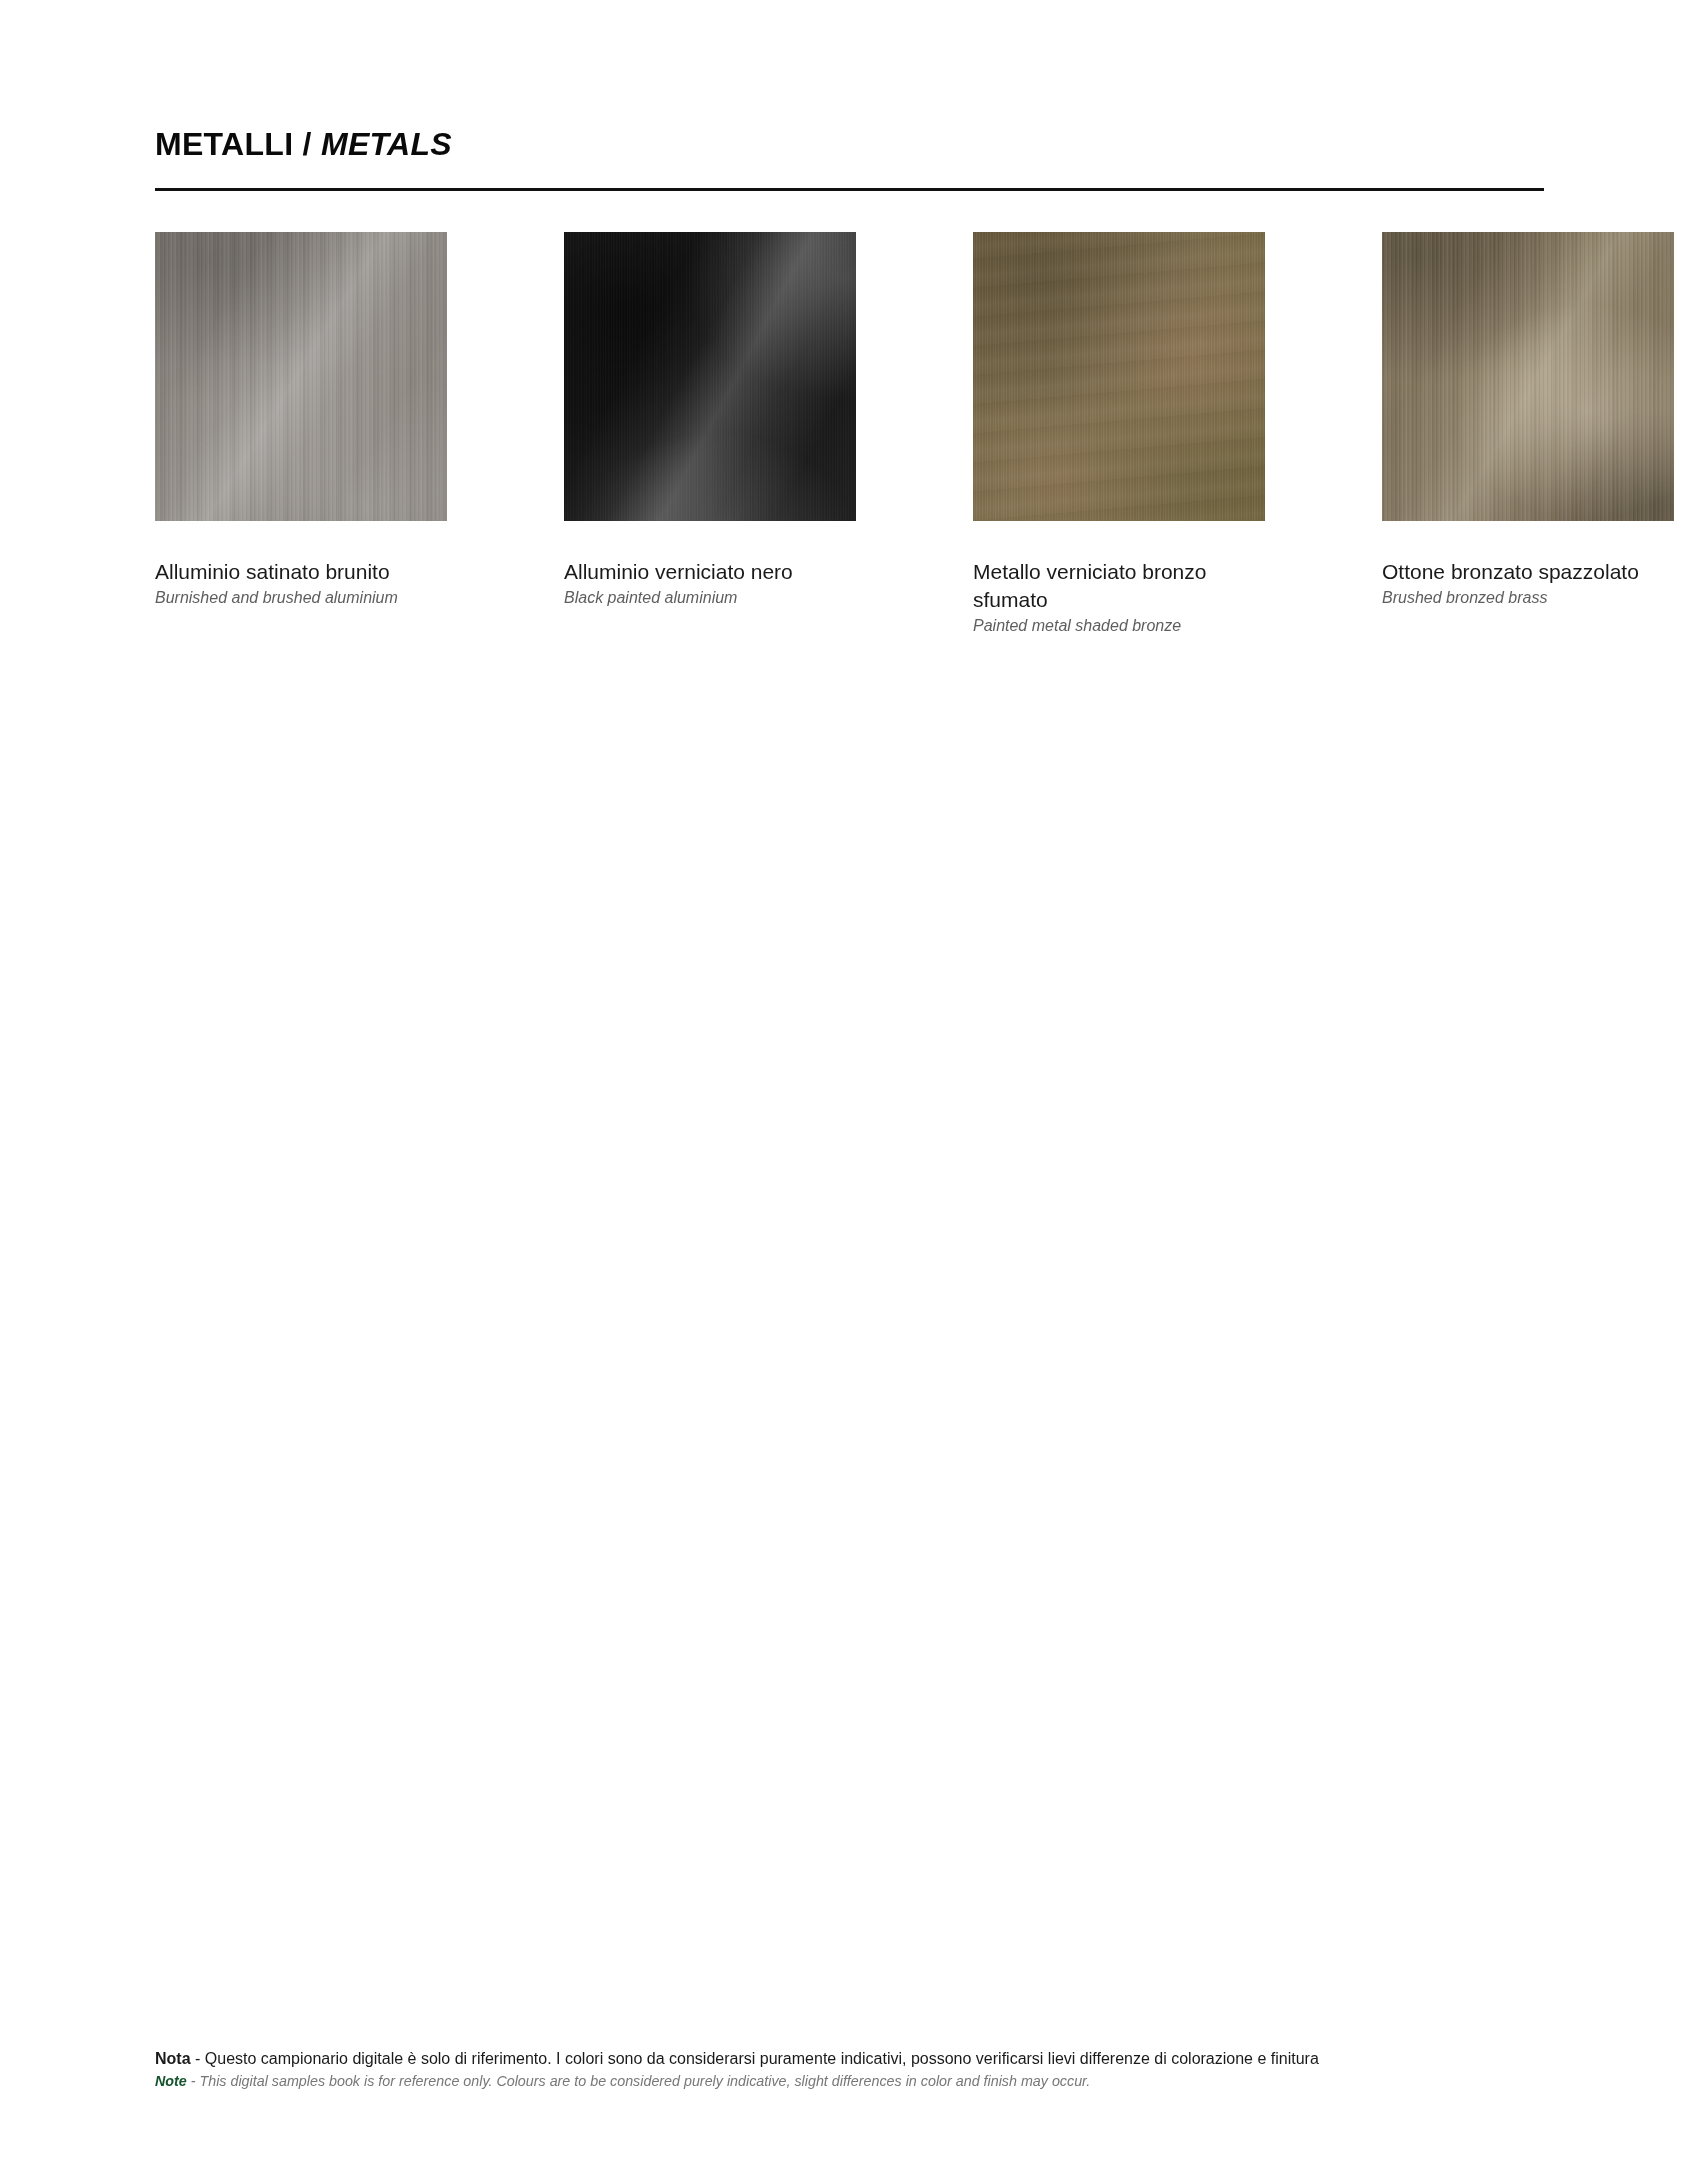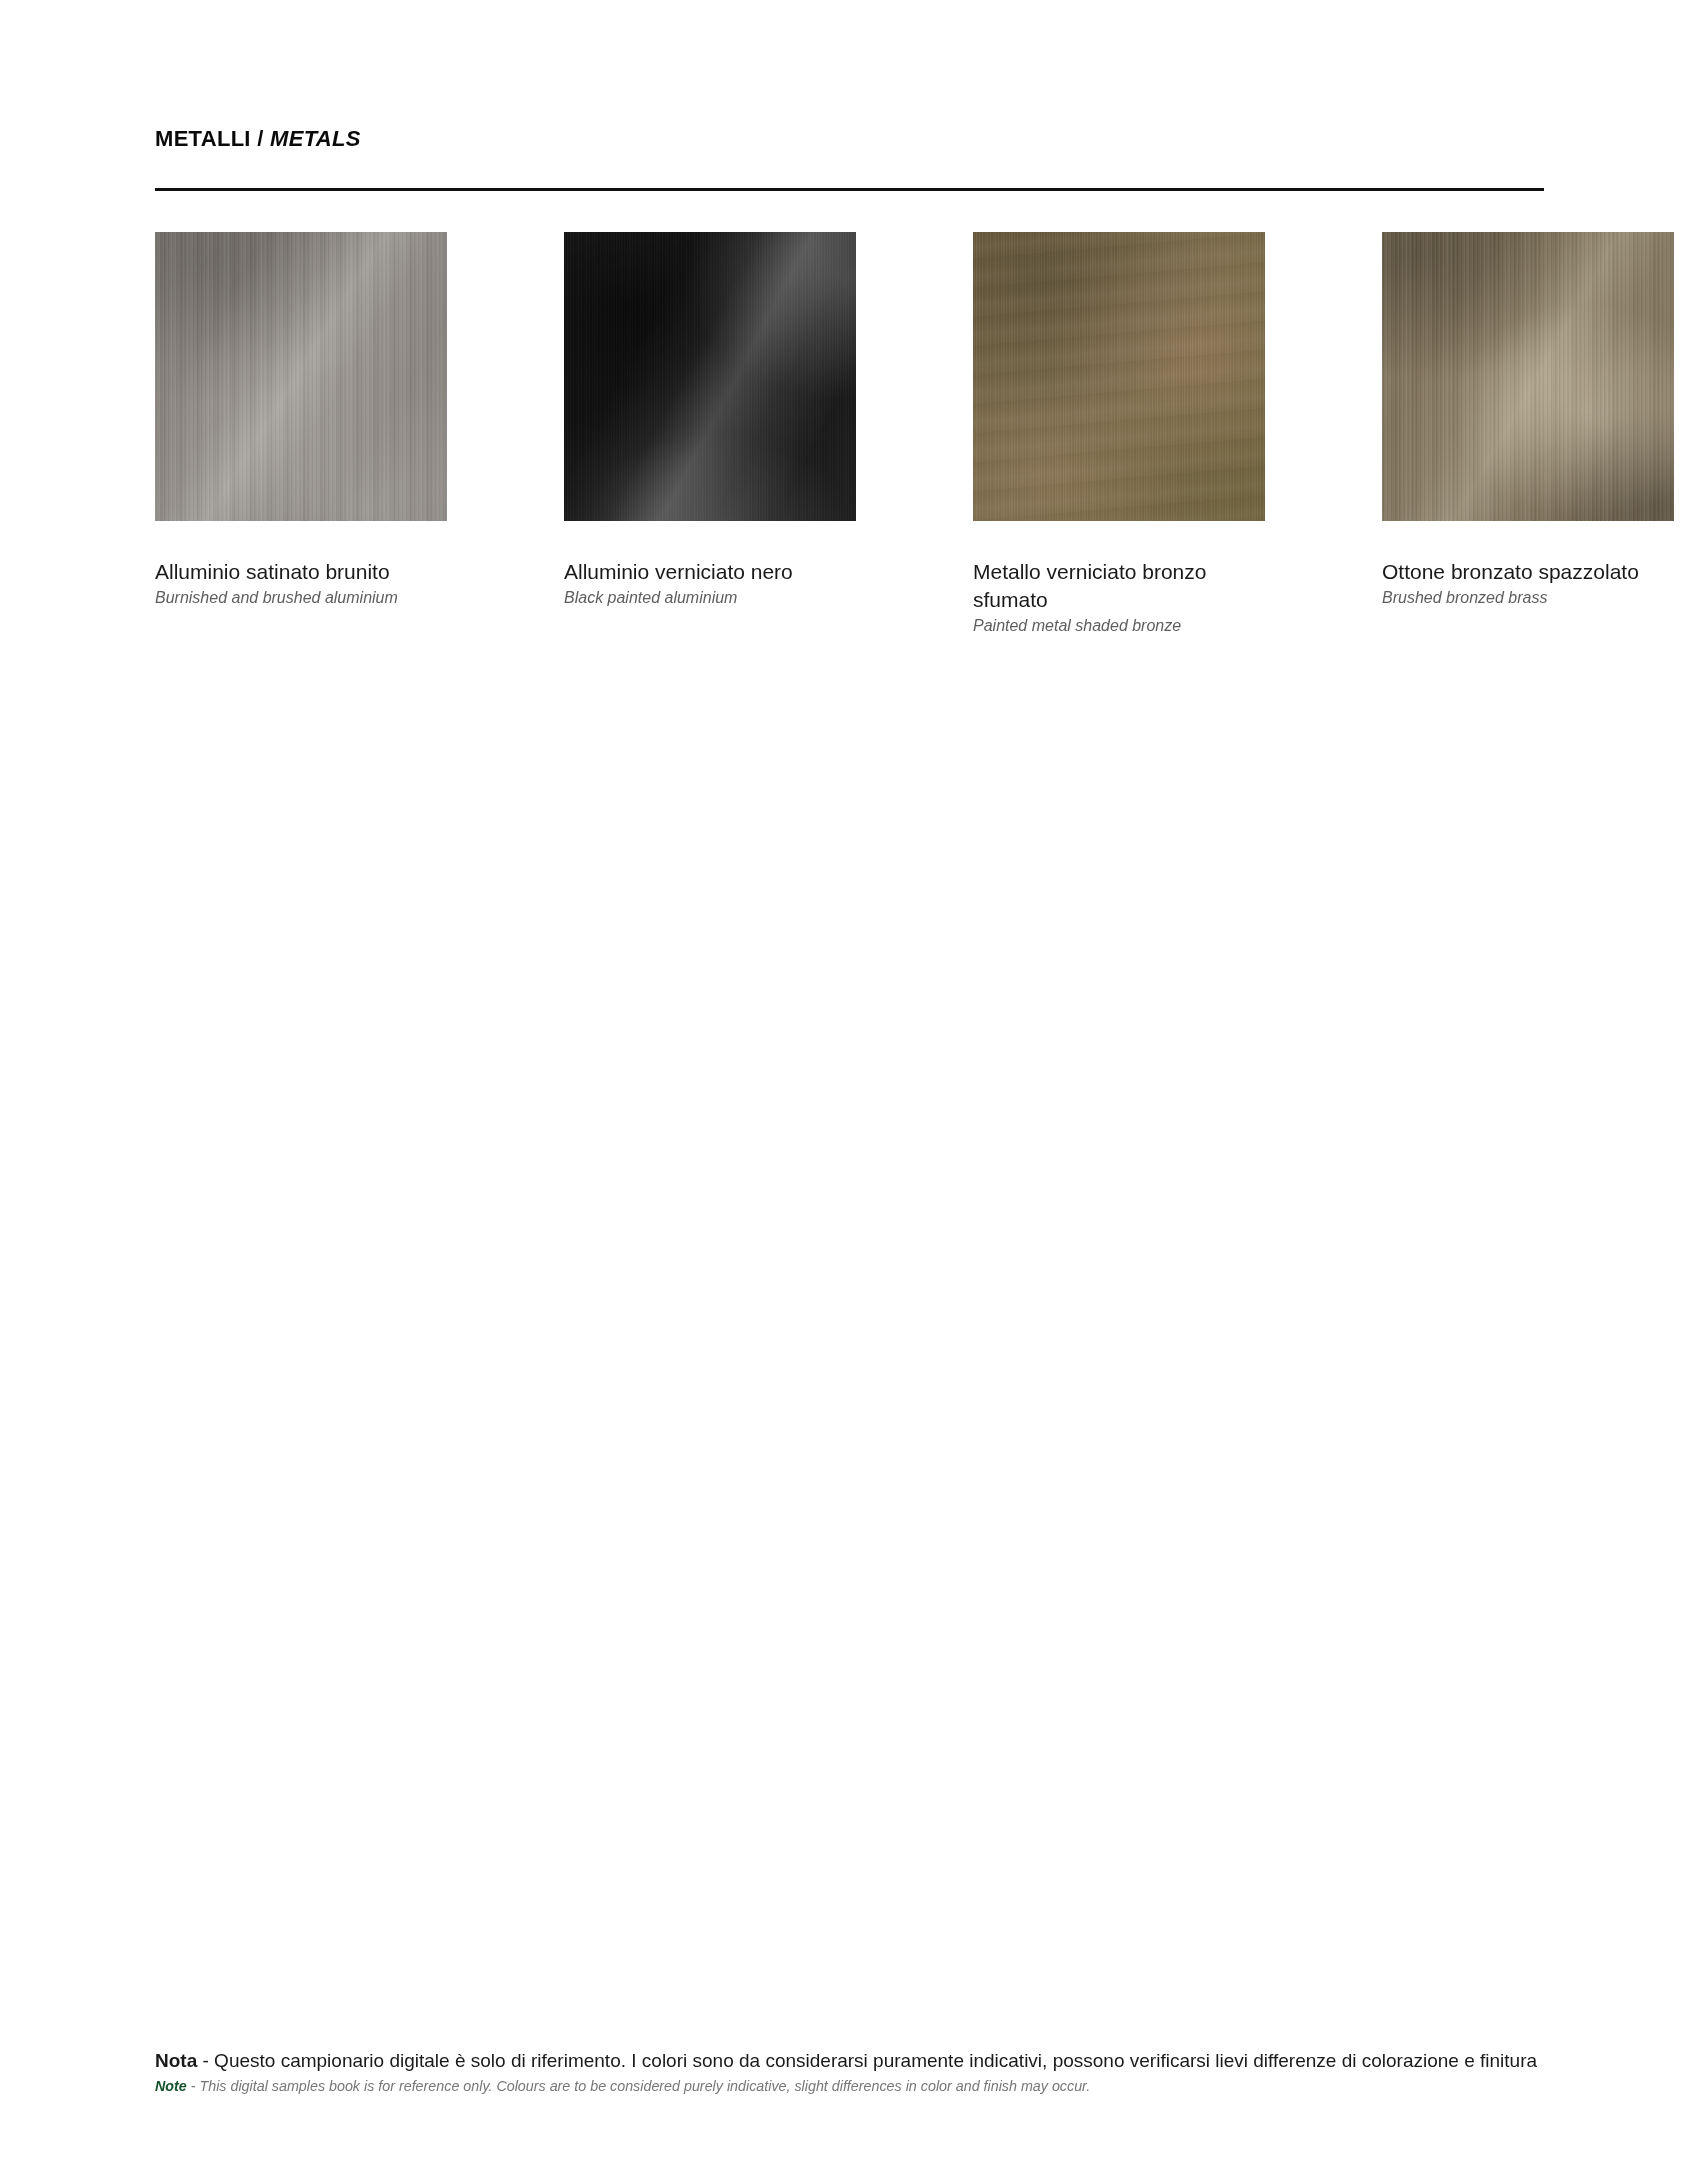--- a/index.html
+++ b/index.html
@@ -27,21 +27,21 @@
   }
 
   
   .header {
     position: absolute;
     left: 155px;
     top: 127px;
     width: 1389px;
   }
   .header-title {
-    font-size: 22px;
+    font-size: 32px;
     font-weight: bold;
     letter-spacing: 0.3px;
     line-height: 1.1;
     color: #0a0a0a;
     white-space: nowrap;
   }
   .header-title .it {
     font-style: italic;
     font-weight: bold;
   }
@@ -204,21 +204,21 @@
   }
 
   
   .footer {
     position: absolute;
     left: 155px;
     top: 2047px;
     width: 1389px;
   }
   .footer-it {
-    font-size: 19px;
+    font-size: 16px;
     line-height: 1.5;
     color: #1a1a1a;
   }
   .footer-it b {
     font-weight: bold;
   }
   .footer-en {
     font-size: 14.3px;
     line-height: 1.5;
     color: #777777;

